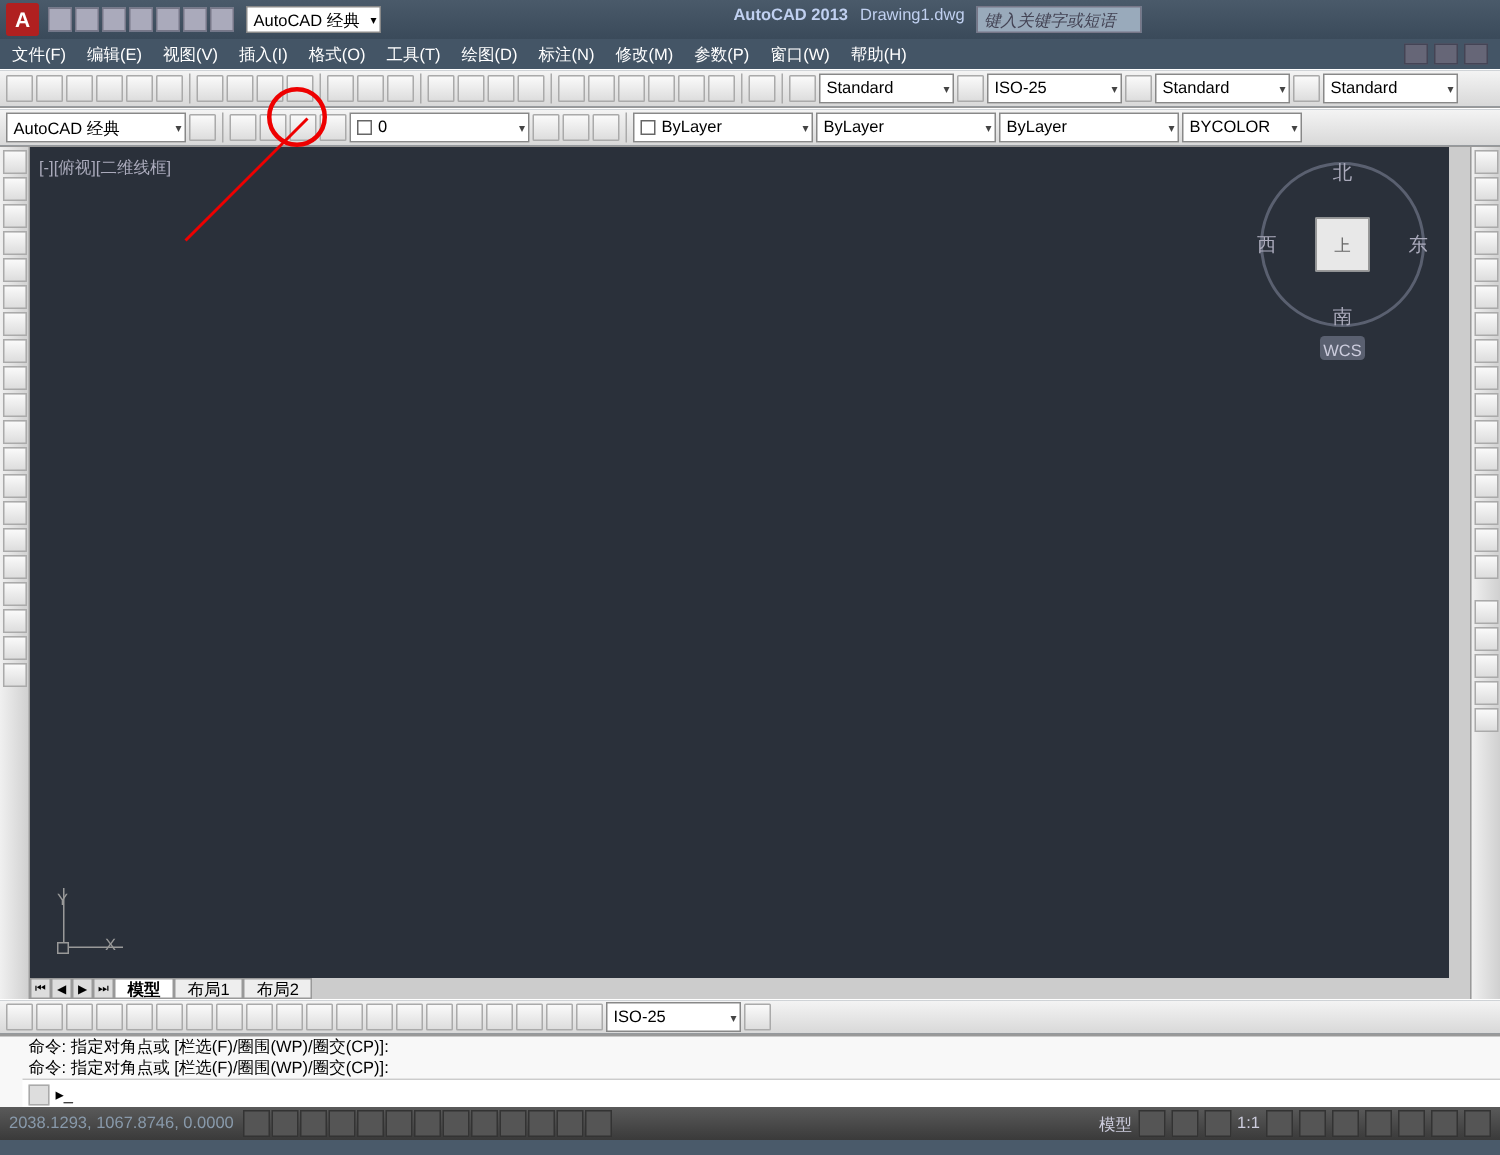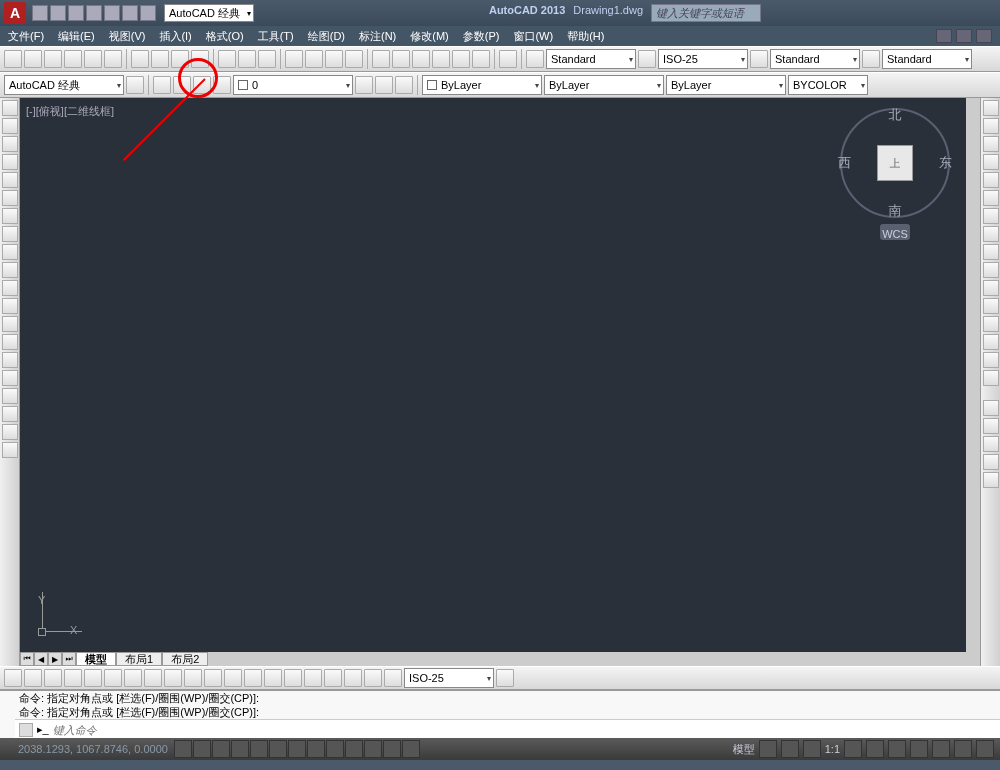--- a/index.html
+++ b/index.html
@@ -60,21 +60,21 @@
 .v-scroll { position: absolute; top: 0; right: 0; width: 14px; bottom: 14px; background: #ccc; }
 .red-circle { position: absolute; top: 58px; left: 178px; width: 40px; height: 40px; border: 3px solid #e00; border-radius: 50%; z-index: 50; pointer-events: none; }
 .red-arrow { position: absolute; top: 78px; left: 90px; width: 115px; height: 2px; background: #e00; transform: rotate(-45deg); transform-origin: right center; z-index: 50; pointer-events: none; }
 .dim-toolbar { height: 24px; background: linear-gradient(#f4f4f4,#d8d8d8); border-top: 1px solid #fff; border-bottom: 1px solid #999; display: flex; align-items: center; padding: 0 4px; gap: 2px; }
 .cmd-area { height: 48px; background: #f8f8f8; border-top: 1px solid #999; font-family: SimSun, monospace; font-size: 11px; padding-left: 15px; }
 .cmd-hist { height: 28px; padding: 0 4px; overflow: hidden; line-height: 14px; }
 .cmd-line { height: 20px; display: flex; align-items: center; background: #fff; border-top: 1px solid #ccc; padding: 0 4px; gap: 4px; }
 .cmd-prompt-icon { width: 14px; height: 14px; background: #ddd; border: 1px solid #aaa; }
 .cmd-input { flex: 1; border: none; outline: none; font-style: italic; color: #888; }
 .statusbar { height: 22px; background: linear-gradient(#5a5a5a,#3a3a3a); display: flex; align-items: center; padding: 0 6px; gap: 6px; color: #ddd; font-size: 10px; }
-.sb-coords { min-width: 150px; color: #8899aa; margin-left: 12px; }
+.sb-coords { min-width: 150px; color: #8899aa; }
 .sb-btns { display: flex; gap: 1px; }
 .sb-btn { width: 18px; height: 18px; background: #555; border: 1px solid #333; }
 .sb-right { margin-left: auto; display: flex; align-items: center; gap: 4px; }
 .sb-txt { color: #ccd; }
 </style>
 </head>
 <body>
 
 <div class="titlebar">
   <div class="app-logo">A</div>
@@ -323,21 +323,20 @@
 </div>
 
 <div class="cmd-area">
   <div class="cmd-hist">
     <div>命令: 指定对角点或 [栏选(F)/圈围(WP)/圈交(CP)]:</div>
     <div>命令: 指定对角点或 [栏选(F)/圈围(WP)/圈交(CP)]:</div>
   </div>
   <div class="cmd-line">
     <div class="cmd-prompt-icon"></div>
     <span>▸_</span>
-    <input class="cmd-input" placeholder="键入命令" style="">
   </div>
 </div>
 
 <div class="statusbar">
   <span class="sb-coords">2038.1293, 1067.8746, 0.0000</span>
   <div class="sb-btns">
     <div class="sb-btn"></div>
     <div class="sb-btn"></div>
     <div class="sb-btn"></div>
     <div class="sb-btn"></div>

